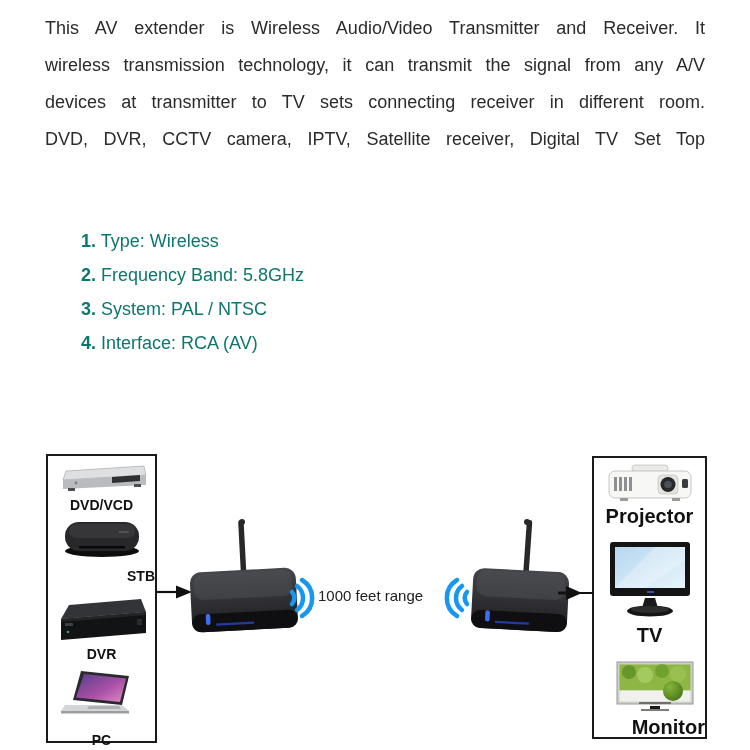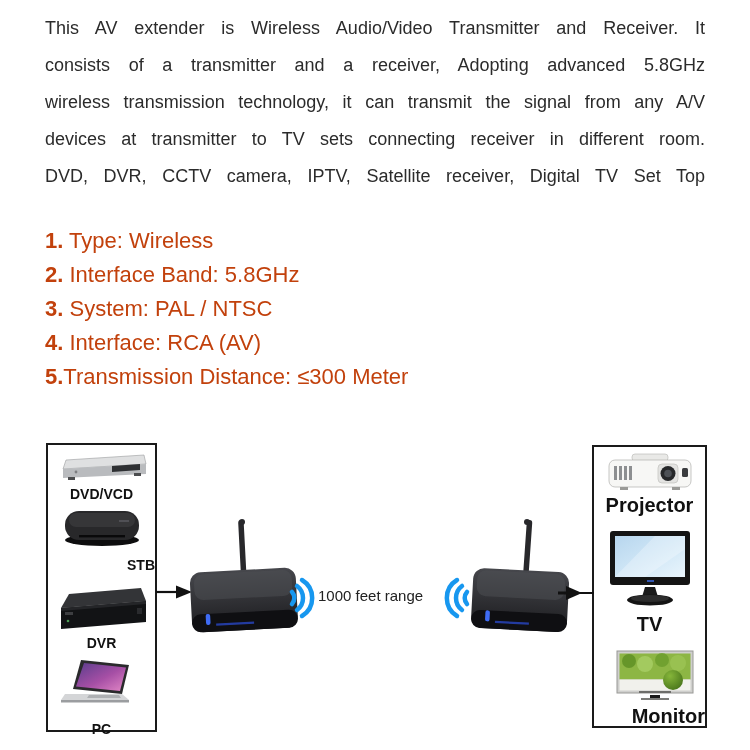--- a/index.html
+++ b/index.html
@@ -6,25 +6,25 @@
   .page{position:relative;width:750px;height:750px;background:#fff;overflow:hidden;
         font-family:"Liberation Sans",sans-serif;color:#262626;padding-left:34px;}
 
   
   .desc{position:absolute;left:45px;top:10px;width:660px;}
   .desc-line{height:37px;line-height:37px;font-size:18px;color:#2b2b2b;
              text-align:justify;text-align-last:justify;white-space:nowrap;}
 
   
   .specs{position:absolute;left:45px;top:224px;}
-  .spec-item{height:34px;line-height:34px;font-size:22px;color:#c2410c;}
+  .spec-item{height:34px;line-height:34px;font-size:18px;color:#0f766e;margin-left:36px;}
   .spec-num{font-weight:700;}
 
   
-  .device-box{position:absolute;border:2px solid var(--box-border,#1a1a1a);background:#fff;box-sizing:border-box;}
+  .device-box{position:absolute;border:2px solid var(--box-border,#1a1a1a);background:#fff;box-sizing:border-box;margin-top:11px;}
   .box-left{left:46px;top:443px;width:111px;height:289px;}
   .box-right{left:592px;top:445px;width:115px;height:283px;}
   .dev{position:absolute;}
   .dev-label{position:absolute;left:0;text-align:center;color:#111;}
   .box-left .dev-label{width:107px;font-size:14px;font-weight:700;}
   .box-right .dev-label{width:111px;font-size:20px;font-weight:600;}
 
   .abs{position:absolute;}
   .range-label{position:absolute;left:318px;top:587px;width:110px;text-align:left;
                font-size:15px;color:#222;}
@@ -33,32 +33,30 @@
   .arrow line{stroke:#111;}
   .arrow polygon{fill:#111;}
 </style>
 </head>
 <body>
 
 <div class="page">
 
   <div class="desc">
     <div class="desc-line">This AV extender is Wireless Audio/Video Transmitter and Receiver. It</div>
-    <div class="desc-line">consists of a transmitter and a receiver, Adopting advanced 5.8GHz</div>
     <div class="desc-line">wireless transmission technology, it can transmit the signal from any A/V</div>
     <div class="desc-line">devices at transmitter to TV sets connecting receiver in different room.</div>
     <div class="desc-line">DVD, DVR, CCTV camera, IPTV, Satellite receiver, Digital TV Set Top</div>
   </div>
 
   <div class="specs">
     <div class="spec-item"><span class="spec-num">1.</span><span> Type: Wireless</span></div>
-    <div class="spec-item"><span class="spec-num">2.</span><span> Interface Band: 5.8GHz</span></div>
+    <div class="spec-item"><span class="spec-num">2.</span><span> Frequency Band: 5.8GHz</span></div>
     <div class="spec-item"><span class="spec-num">3.</span><span> System: PAL / NTSC</span></div>
     <div class="spec-item"><span class="spec-num">4.</span><span> Interface: RCA (AV)</span></div>
-    <div class="spec-item"><span class="spec-num">5.</span><span>Transmission Distance: ≤300 Meter</span></div>
   </div>
 
   <div class="device-box box-left">
 
     <div class="dev" style="left:6px;top:6px;">
       <svg width="94" height="34" viewBox="0 0 94 34">
         <polygon points="12,9 90,4 92,13 9,18" fill="#dfe0e1" stroke="#9b9c9e" stroke-width="0.6"></polygon>
         <polygon points="9,18 92,13 92,23 9,27" fill="#b9bbbe"></polygon>
         <polygon points="58,15 86,13 86,19 58,21" fill="#2e3033"></polygon>
         <rect x="14" y="26" width="7" height="3" fill="#4c4d4f"></rect>

